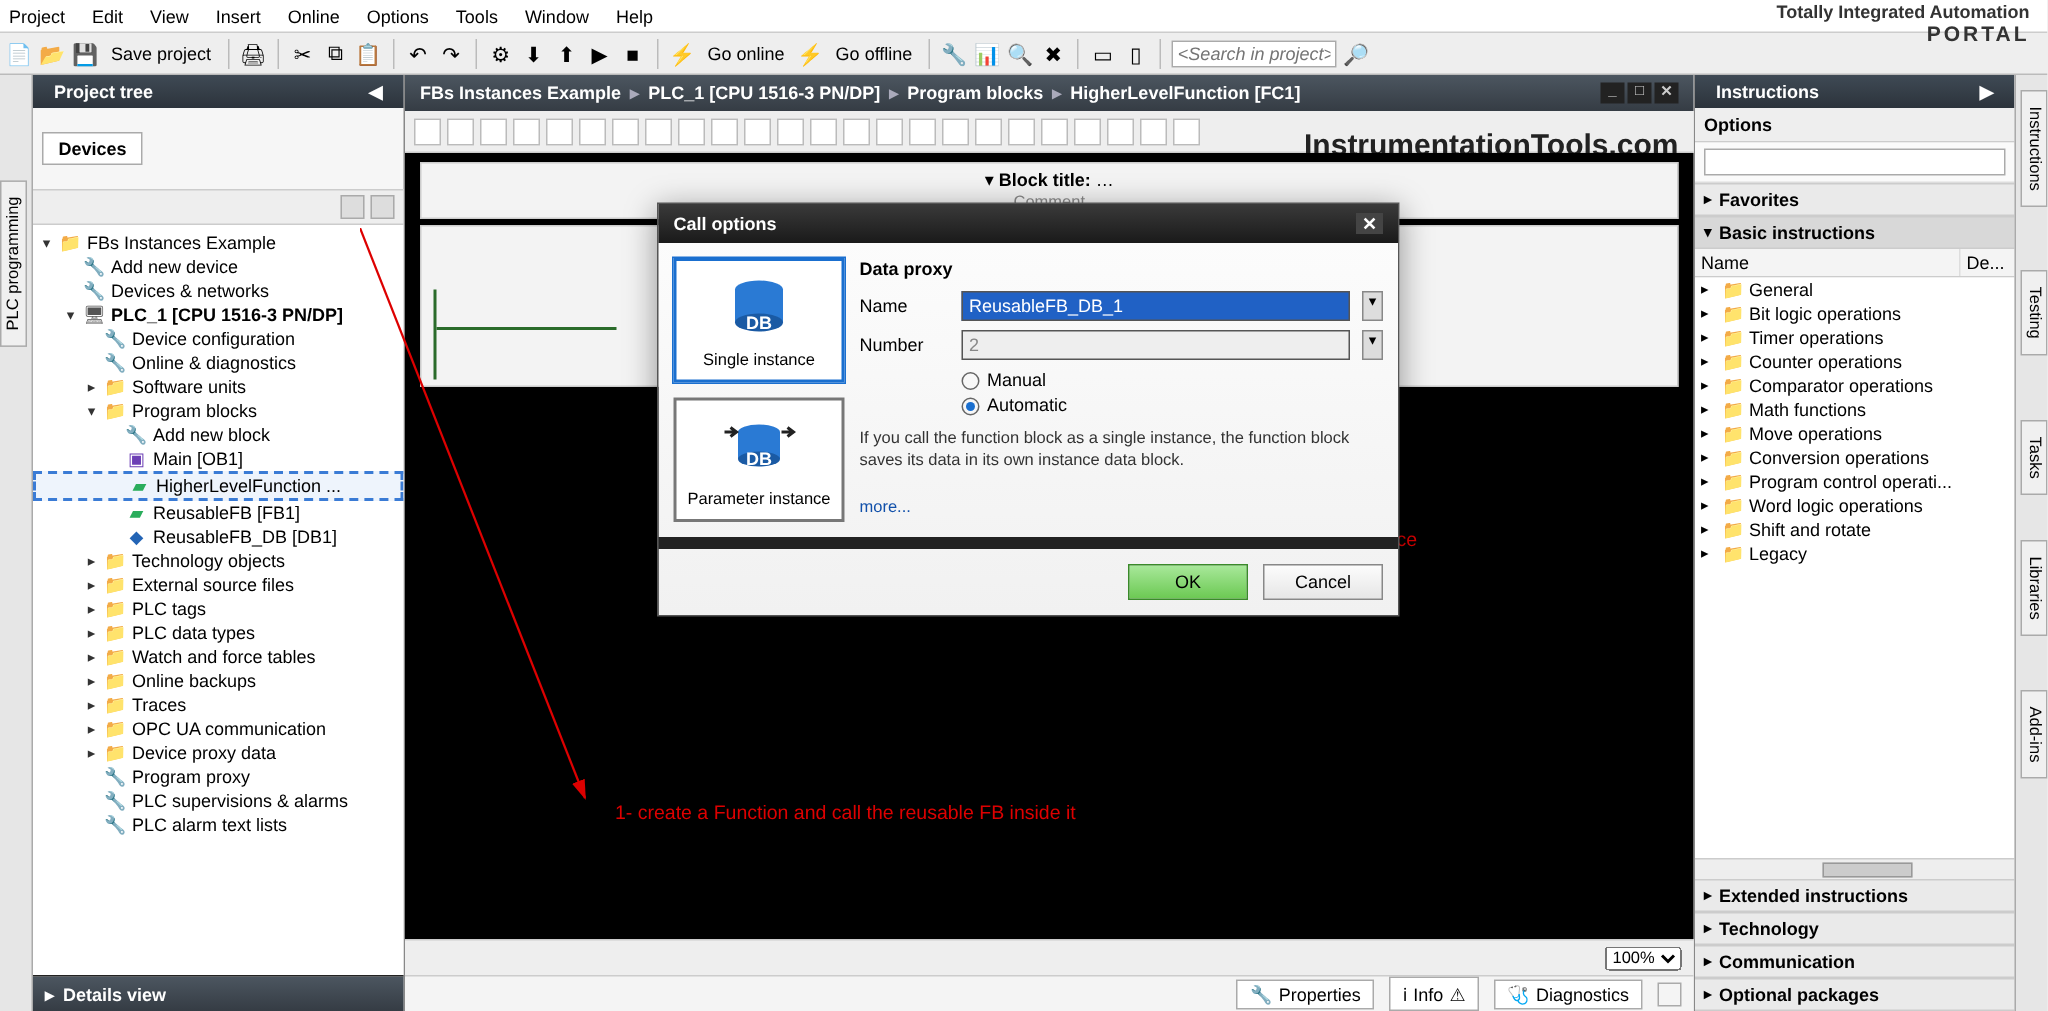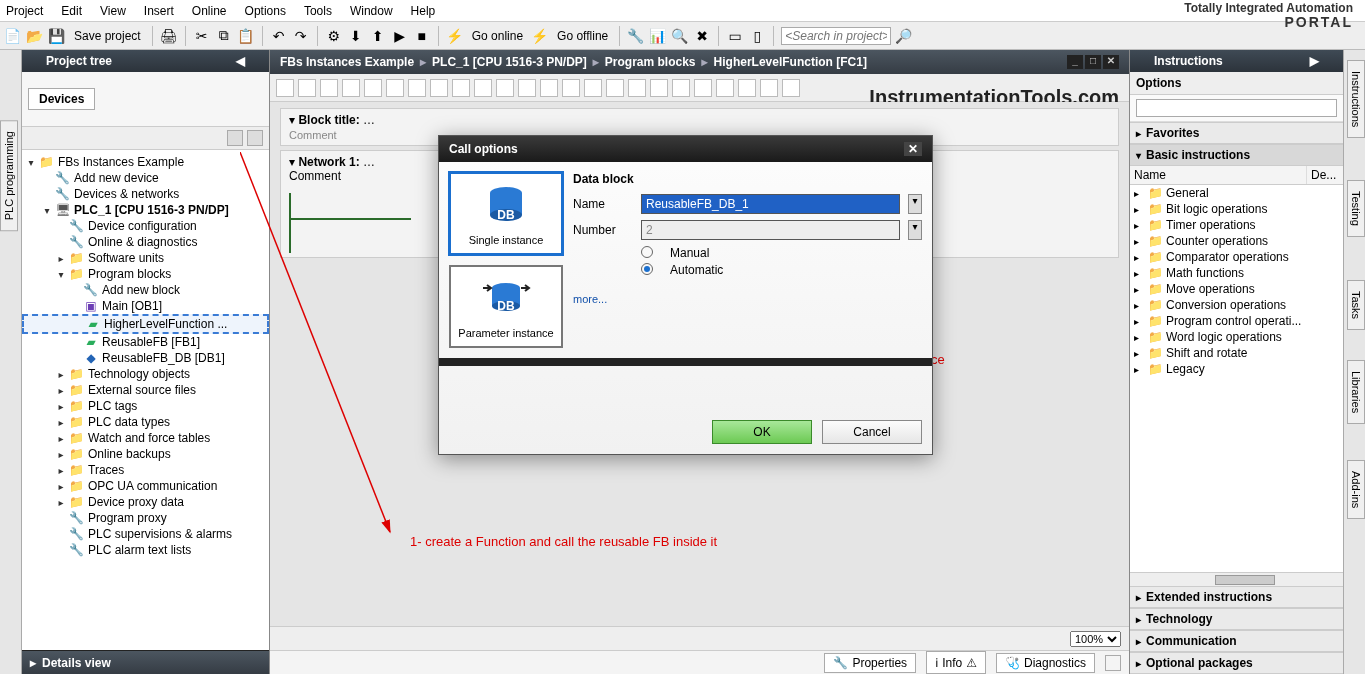--- a/index.html
+++ b/index.html
@@ -29,21 +29,21 @@
 .righttabs .vtab { writing-mode: vertical-rl; padding: 10px 2px; background: #f0f0f0; border: 1px solid #aaa; position: absolute; right: 0; font-size: 11px; cursor: pointer;}
 .righttabs .vtab.a { top: 10px; }
 .righttabs .vtab.b { top: 130px; }
 .righttabs .vtab.c { top: 230px; }
 .righttabs .vtab.d { top: 310px; }
 .righttabs .vtab.e { top: 410px; }
 
 
 .panel { background: #f6f6f6; border-right: 1px solid #888; display: flex; flex-direction: column; }
 .panel.left { width: 248px; }
-.panel-header { background: linear-gradient(#3f4a55,#2c333b); color: #fff; padding: 4px 24px; font-weight: bold; display: flex; justify-content: space-between; align-items: center; }
+.panel-header { background: linear-gradient(#3f4a55,#2c333b); color: #fff; padding: 4px 14px; font-weight: bold; display: flex; justify-content: space-between; align-items: center; }
 .tabbox { background: #fff; border: 1px solid #aaa; padding: 3px 10px; margin: 16px 6px; display: inline-block; font-weight: bold; }
 .toolstrip { background: #eee; height: 24px; border-top: 1px solid #ccc; border-bottom: 1px solid #ccc; display:flex; align-items:center; justify-content:flex-end; padding: 0 6px; gap:4px;}
 .toolstrip .ic { width:16px; height:16px; background:#ddd; border:1px solid #aaa; cursor:pointer;}
 .tree { flex: 1; overflow: auto; background: #fff; padding: 4px 0; }
 .tree-item { display: flex; align-items: center; padding: 1px 4px; white-space: nowrap; cursor: pointer; }
 .tree-item.selected { border: 2px dashed #3a7bd5; background: #eef4fc; }
 .tree .toggle { width: 10px; text-align: center; color: #333; font-size: 10px; }
 .tree .ticon2 { width: 16px; height: 14px; margin: 0 3px; display:inline-flex; align-items:center; justify-content:center; font-size:12px;}
 .tree .folder { color:#e8b23a;}
 .tree .fb { color:#2aad5c;}
@@ -53,21 +53,21 @@
 
 
 .center { flex: 1; display: flex; flex-direction: column; background: #fff; position:relative;}
 .bcrumb { background: linear-gradient(#4c5660,#353c44); color: #fff; padding: 5px 10px; display:flex; align-items:center; gap:6px; font-weight:bold; }
 .bcrumb .sepc { color: #aab; }
 .bcrumb .wctrl { margin-left:auto; display:flex; gap:2px;}
 .bcrumb .wctrl span { width:16px; height:14px; background:#222; color:#ccc; text-align:center; font-size:10px; cursor:pointer;}
 .watermark { position:absolute; right:10px; top:36px; font-size:20px; font-weight:bold; color:#222;}
 .editorbar { height:28px; background:#eee; border-bottom:1px solid #ccc; display:flex; align-items:center; gap:4px; padding:0 6px; overflow:hidden;}
 .editorbar .ic { width:18px; height:18px; background:#fff; border:1px solid #bbb; cursor:pointer;}
-.editor-body { flex:1; background:#e5e5e5; position:relative; padding:6px 10px;}
+.editor-body { flex:1; background:#000000; position:relative; padding:6px 10px;text-align:center;}
 .blocktitle { background:#f3f3f3; border:1px solid #ccc; padding:4px 8px; margin-bottom:4px;}
 .blocktitle .lbl { font-weight:bold; }
 .blocktitle .cmt { color:#888; font-size:11px; padding-top:2px;}
 .network { background:#f3f3f3; border:1px solid #ccc; padding:4px 8px;}
 .network .lbl { font-weight:bold; }
 .ladder { height:60px; border-left:2px solid #2a6b2a; margin-top:10px; position:relative;}
 .ladder::before { content:""; position:absolute; top:25px; left:0; width:120px; height:2px; background: linear-gradient(#2a6b2a,#2a6b2a);}
 .annot { position:absolute; color:#d00; font-size:13px; pointer-events:none;}
 .arrow { position:absolute; pointer-events:none;}
 .statusfoot { height:24px; background:#eee; border-top:1px solid #ccc; display:flex; align-items:center; justify-content:flex-end; gap:10px; padding:0 8px;}
@@ -102,25 +102,25 @@
 .optcard.sel { border-color:#1a6fcf; box-shadow:0 0 0 1px #1a6fcf;}
 .optcard .dbicon { width:50px; height:50px; margin:0 auto 4px; display:flex; align-items:center; justify-content:center; font-size:32px; color:#1a6fcf;}
 .optcard .lbl { font-size:11px; line-height:1.2;}
 .dlg-right { flex:1;}
 .dlg-right h4 { font-size:12px; font-weight:bold; margin-bottom:8px;}
 .frow { display:flex; align-items:center; margin-bottom:6px; gap:8px;}
 .frow label { width:60px;}
 .frow input[type=text]{ flex:1; background:#2061c5; color:#fff; border:1px solid #555; height:20px; padding:0 4px;}
 .frow input[type=text].num { background:#eee; color:#888;}
 .frow .dd { width:14px; height:20px; background:#ddd; border:1px solid #888; text-align:center; font-size:10px; cursor:pointer;}
-.radio { display:flex; align-items:flex-start; gap:17px; margin:3px 0 3px 68px; cursor:pointer;}
+.radio { display:flex; align-items:flex-end; gap:5px; margin:3px 0 3px 68px; cursor:pointer;}
 .desc { font-size:11px; color:#333; margin-top:8px; line-height:1.4;}
 .more { color:#1150aa; font-size:11px; margin-top:16px; cursor:pointer;}
 .dlg-foot { display:flex; justify-content:flex-end; gap:10px; padding:10px; border-top:8px solid #222;}
-.dlg-foot button { width:100px; height:24px; border:1px solid #888; background:linear-gradient(#fcfcfc,#e6e6e6); cursor:pointer;margin-top:44px;}
+.dlg-foot button { width:80px; height:24px; border:1px solid #888; background:linear-gradient(#fcfcfc,#e6e6e6); cursor:pointer;}
 .dlg-foot button.ok { background:linear-gradient(#a8e89a,#6cc953); border-color:#3a8a2a;}
 
 .scrollx { height:14px; background:#eee; border-top:1px solid #ccc; position:relative;}
 .scrollx .thumb{ position:absolute; left:40%; width:60px; height:10px; top:2px; background:#ccc; border:1px solid #999;}
 </style>
 </head>
 <body>
 
 <div class="menubar">
   <span>Project</span>
@@ -545,41 +545,42 @@
               <ellipse cx="25" cy="30" rx="14" ry="5" fill="#1a5aa4"></ellipse>
               <path d="M2,12 L10,12 M6,9 L10,12 L6,15" stroke="#222" stroke-width="2" fill="none"></path>
               <path d="M40,12 L48,12 M44,9 L48,12 L44,15" stroke="#222" stroke-width="2" fill="none"></path>
               <text x="25" y="34" text-anchor="middle" fill="#fff" font-size="9" font-weight="bold">DB</text>
             </svg>
         </div>
         <div class="lbl">Parameter instance</div>
       </div>
     </div>
     <div class="dlg-right">
-      <h4>Data block</h4>
+      <h4>Data proxy</h4>
       <div class="frow">
         <label>Name</label>
         <input type="text" value="ReusableFB_DB_1" style="">
         <span class="dd">▾</span>
       </div>
       <div class="frow">
         <label>Number</label>
         <input type="text" class="num" disabled="" value="2" style="">
         <span class="dd">▾</span>
       </div>
       <div class="radio">
           <span style="width:12px;height:12px;border:1px solid #666;border-radius:50%;"></span>
           <span>Manual</span>
         </div>
       <div class="radio">
           <span style="width:12px;height:12px;border:1px solid #666;border-radius:50%;display:inline-flex;align-items:center;justify-content:center;">
             <span style="width:6px;height:6px;background:#1a6fcf;border-radius:50%;"></span>
           </span>
           <span>Automatic</span>
         </div>
+      <div class="desc">If you call the function block as a single instance, the function block saves its data in its own instance data block.</div>
       <div class="more">more...</div>
     </div>
   </div>
   <div class="dlg-foot">
     <button class="ok">OK</button>
     <button>Cancel</button>
   </div>
 </div>
 
 </body></html>

